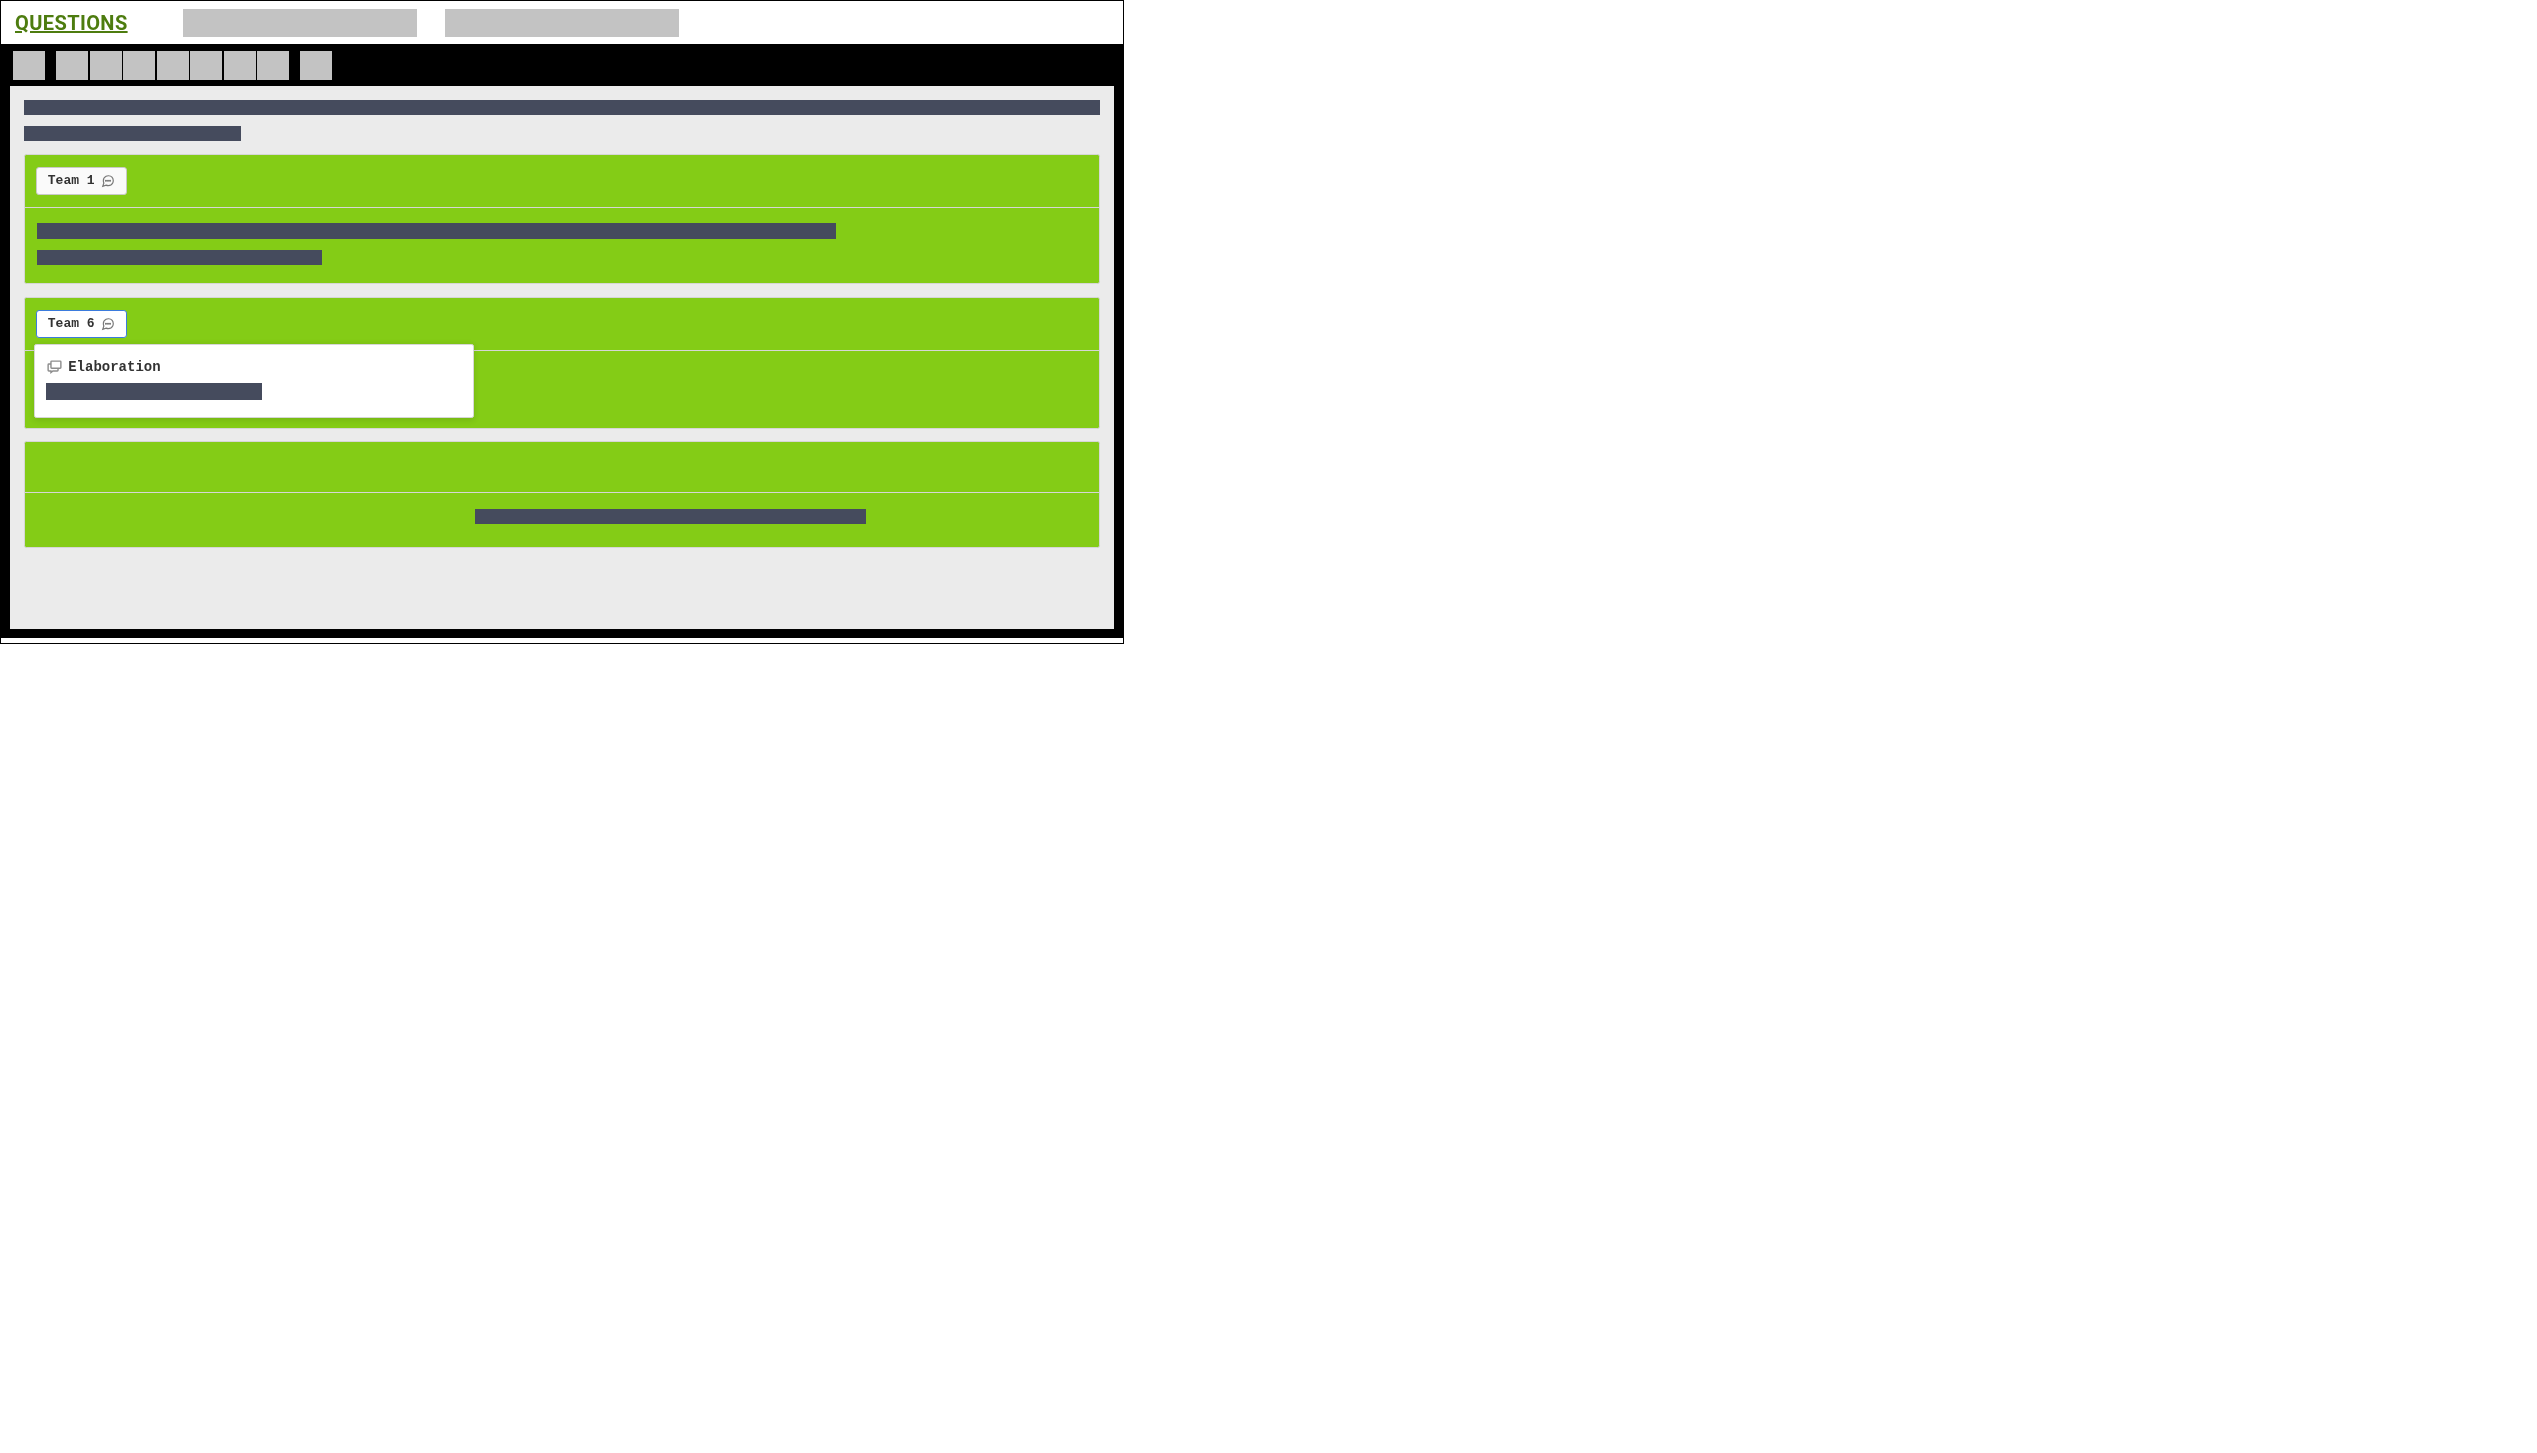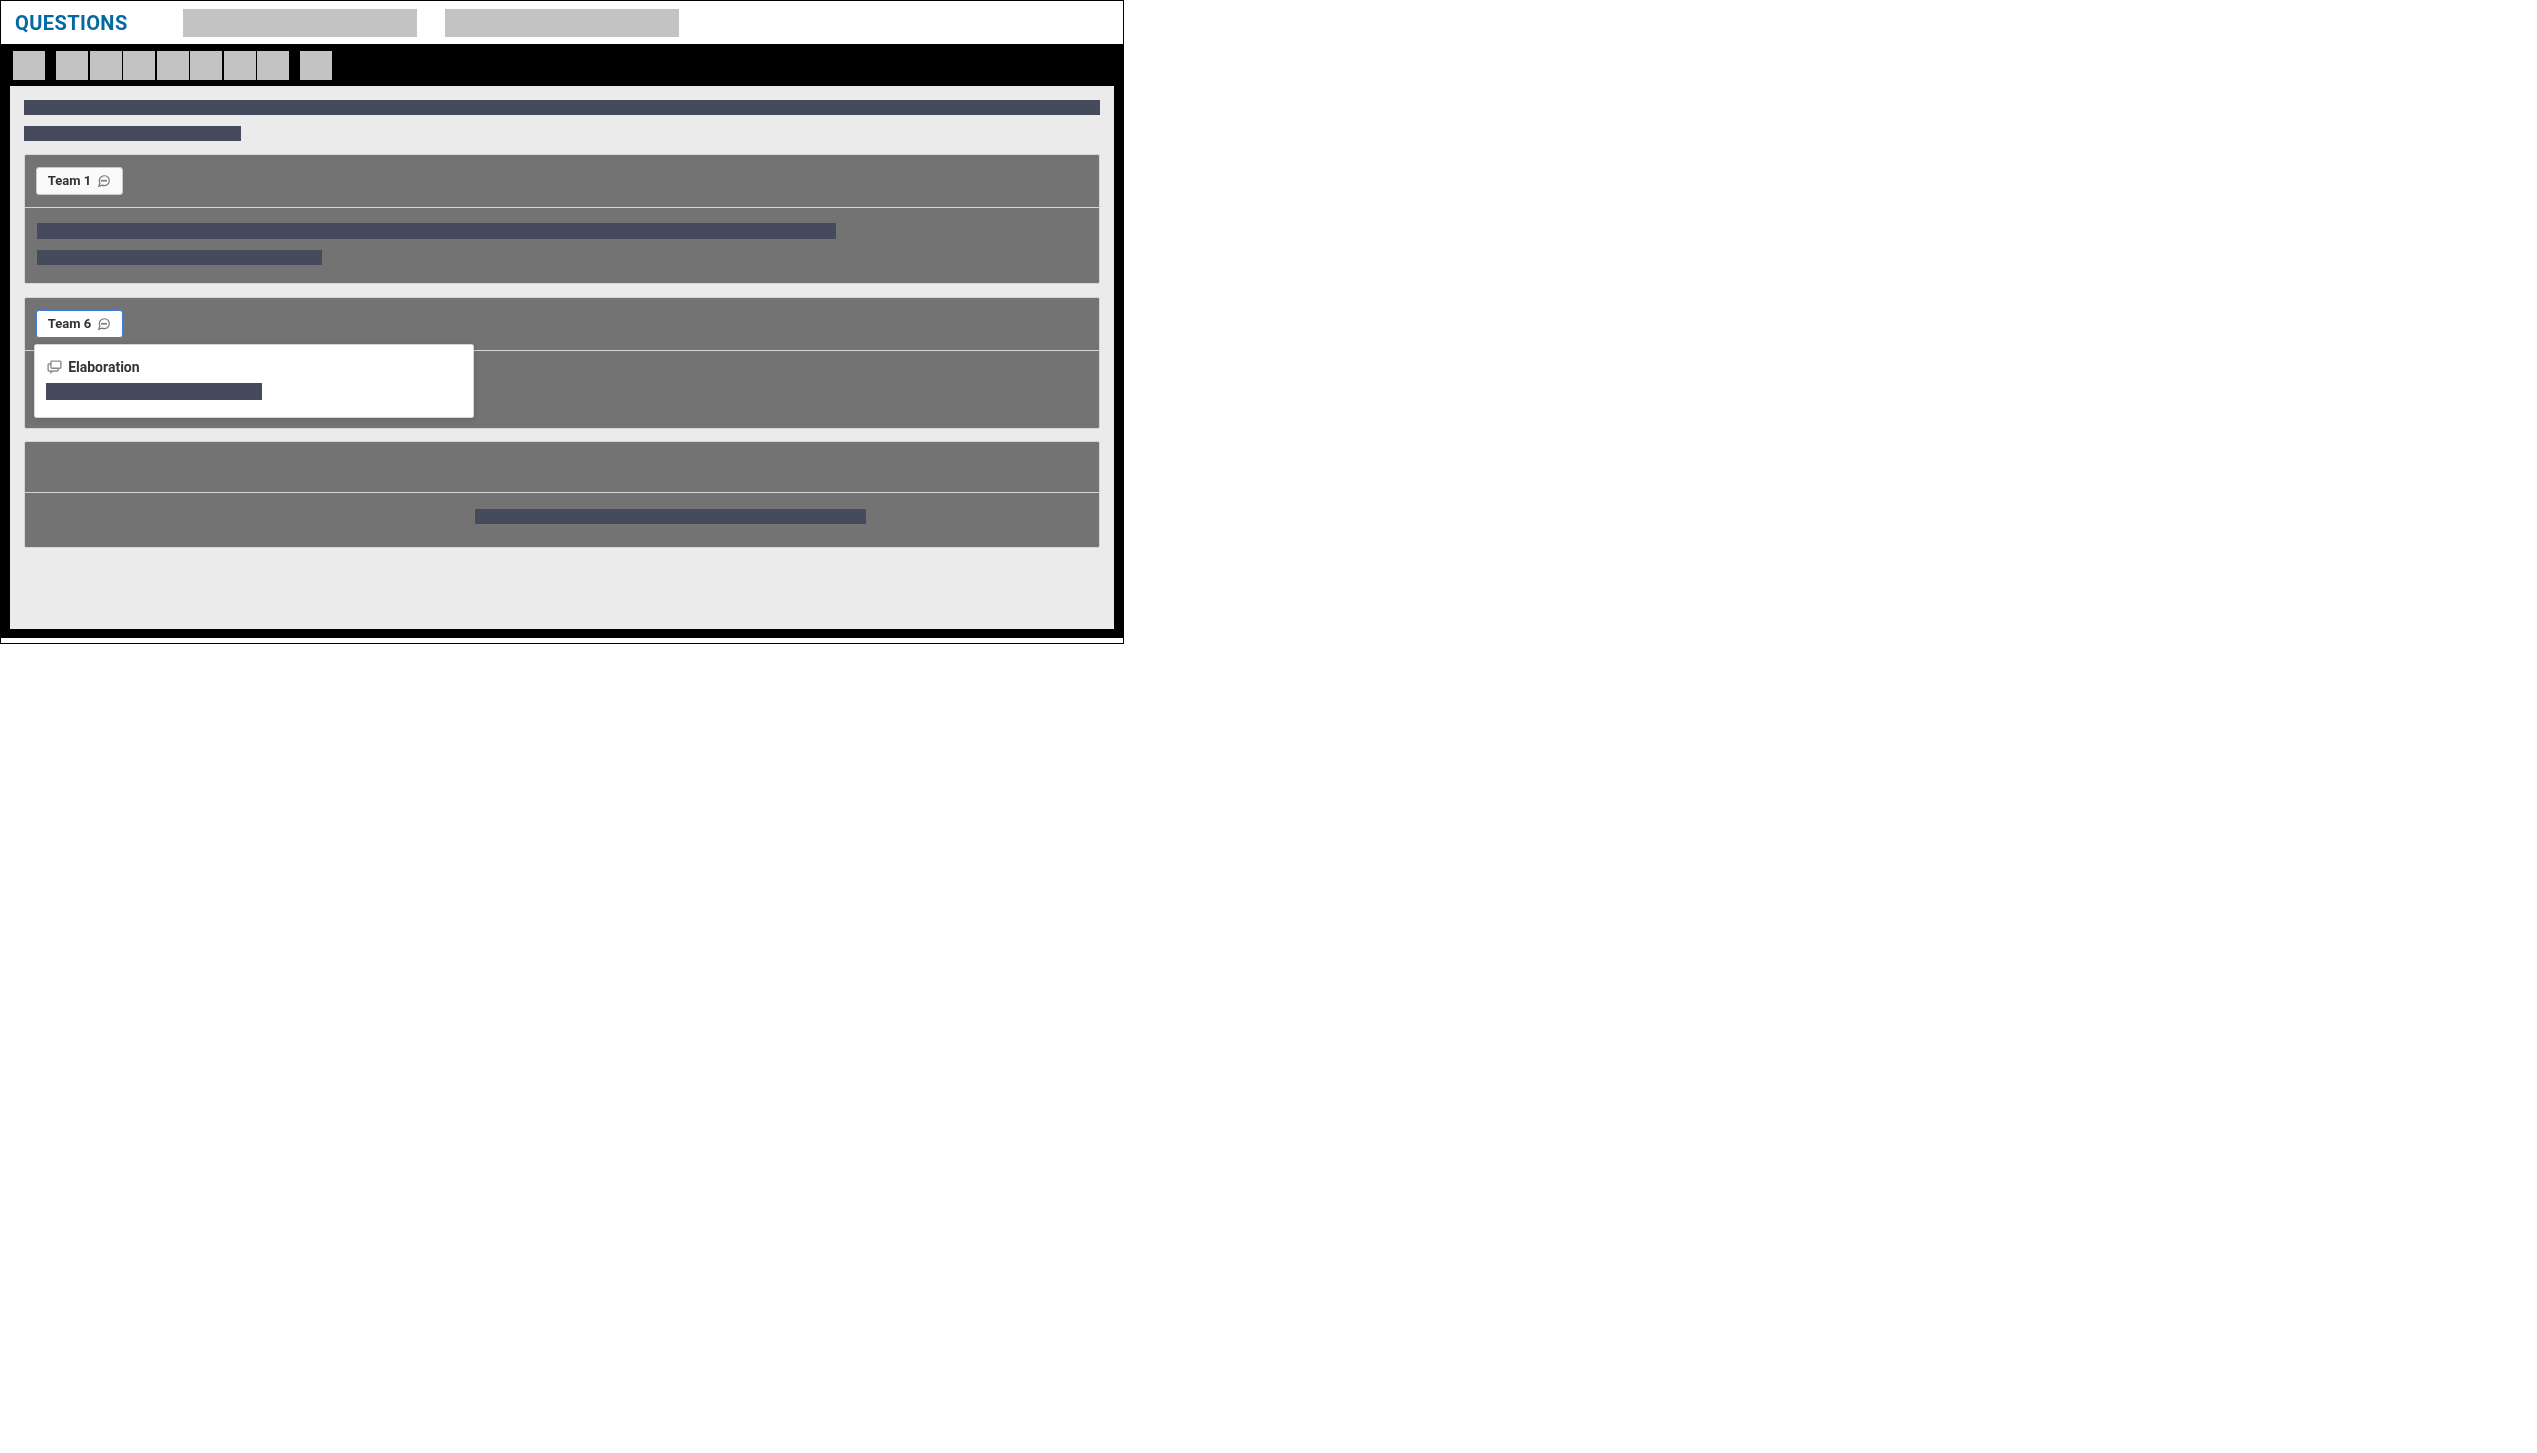--- a/index.html
+++ b/index.html
@@ -14,22 +14,23 @@
     .header {
       display: flex;
       align-items: center;
       padding: 7.7px 14px;
       background: #fff;
       gap: 55px;
     }
     .header-title {
       font-size: 20px;
       font-weight: 700;
-      color: #0369a1;
+      color: #4d7c0f;
       letter-spacing: 0.4px;
+      text-decoration: underline;
     }
     .header-tabs {
       display: flex;
       gap: 28px;
     }
     .header-tab {
       width: 234px;
       height: 28px;
       background: #c3c3c3;
     }
@@ -70,25 +71,26 @@
       margin-bottom: 9.2px;
     }
     .question-text .redact-bar:first-child {
       width: 100%;
       margin-bottom: 10.8px;
     }
     .question-text .redact-bar:last-child {
       width: 217px;
     }
     .team-panel {
-      background: #737373;
+      background: #84cc16;
       border: 0.8px solid #d6d6d6;
       border-radius: 2.3px;
       margin-top: 12.3px;
       position: relative;
+      font-family: Liberation Mono, monospace;
     }
     .team-header {
       padding: 12.3px 10.8px;
       border-bottom: 0.8px solid #d6d6d6;
     }
     .team-chip {
       display: inline-flex;
       align-items: center;
       gap: 6.2px;
       padding: 5.4px 10.8px;

